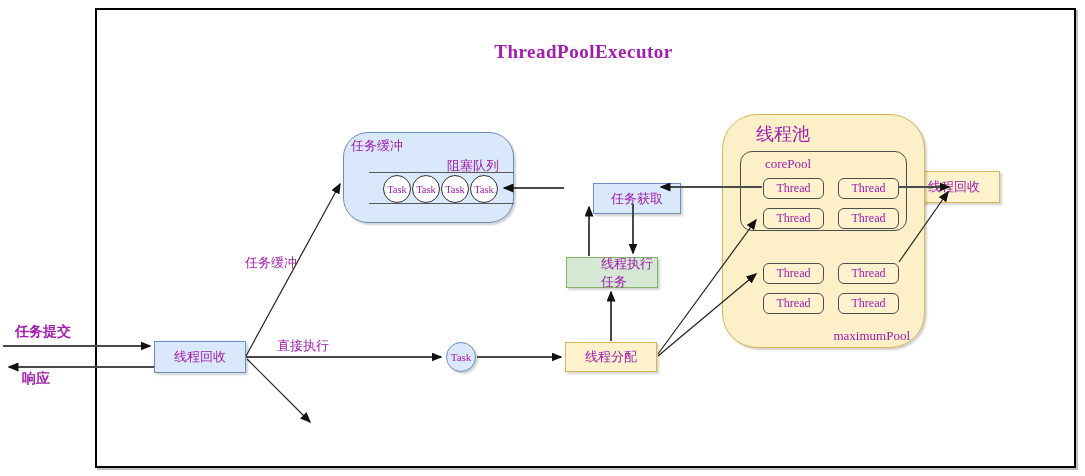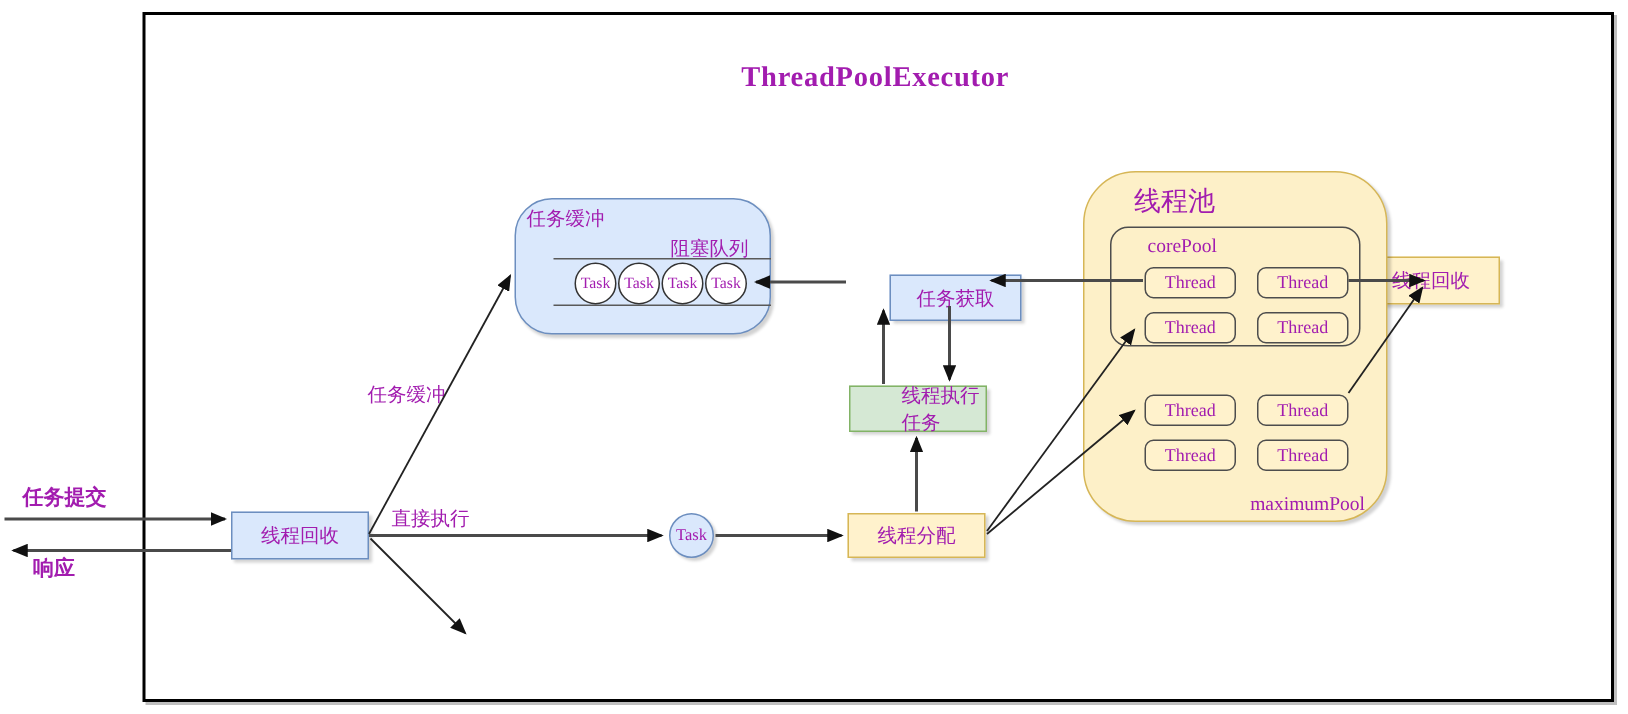--- a/index.html
+++ b/index.html
@@ -72,21 +72,21 @@
   .ct0{left:40px;top:63px;} .ct1{left:115px;top:63px;}
   .ct2{left:40px;top:93px;} .ct3{left:115px;top:93px;}
   .mt0{left:40px;top:148px;} .mt1{left:115px;top:148px;}
   .mt2{left:40px;top:178px;} .mt3{left:115px;top:178px;}
   .max-pool-label{position:absolute;right:14px;bottom:3px;font-size:13px;}
 
   .float-label{position:absolute;font-size:13px;white-space:nowrap;}
   .l-submit{left:15px;top:323px;font-size:14px;font-weight:bold;}
   .l-response{left:22px;top:370px;font-size:14px;font-weight:bold;}
   .l-buffered{left:245px;top:254px;}
-  .l-direct{left:261px;top:337px;}
+  .l-direct{left:277px;top:337px;}
 
   .connectors{position:absolute;left:0;top:0;width:1085px;height:476px;pointer-events:none;}
   .thick{stroke:#4a4a4a;stroke-width:2;}
   .thin{stroke:#222;stroke-width:1.2;}
 </style>
 </head>
 <body>
 
 <div class="canvas">
   <div class="outer-frame"></div>

